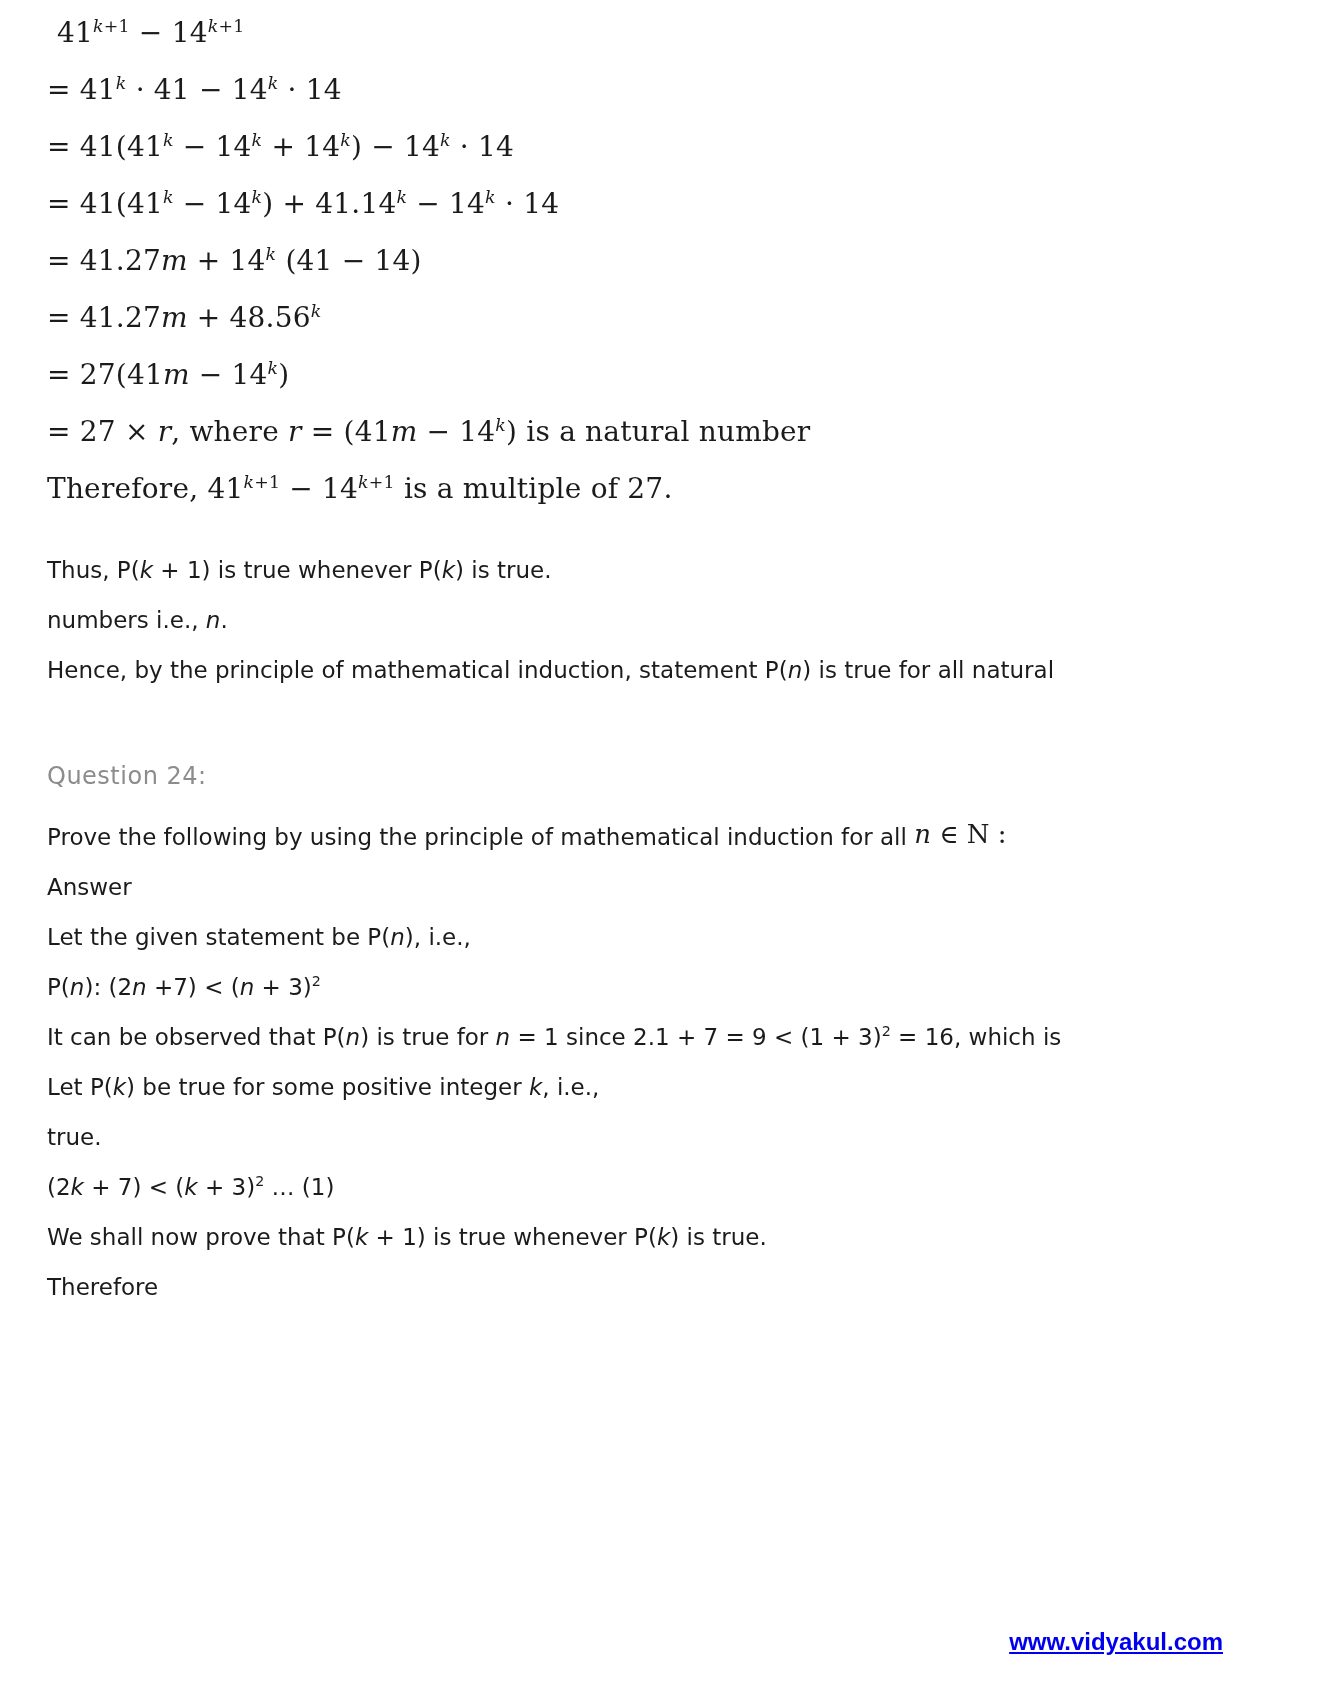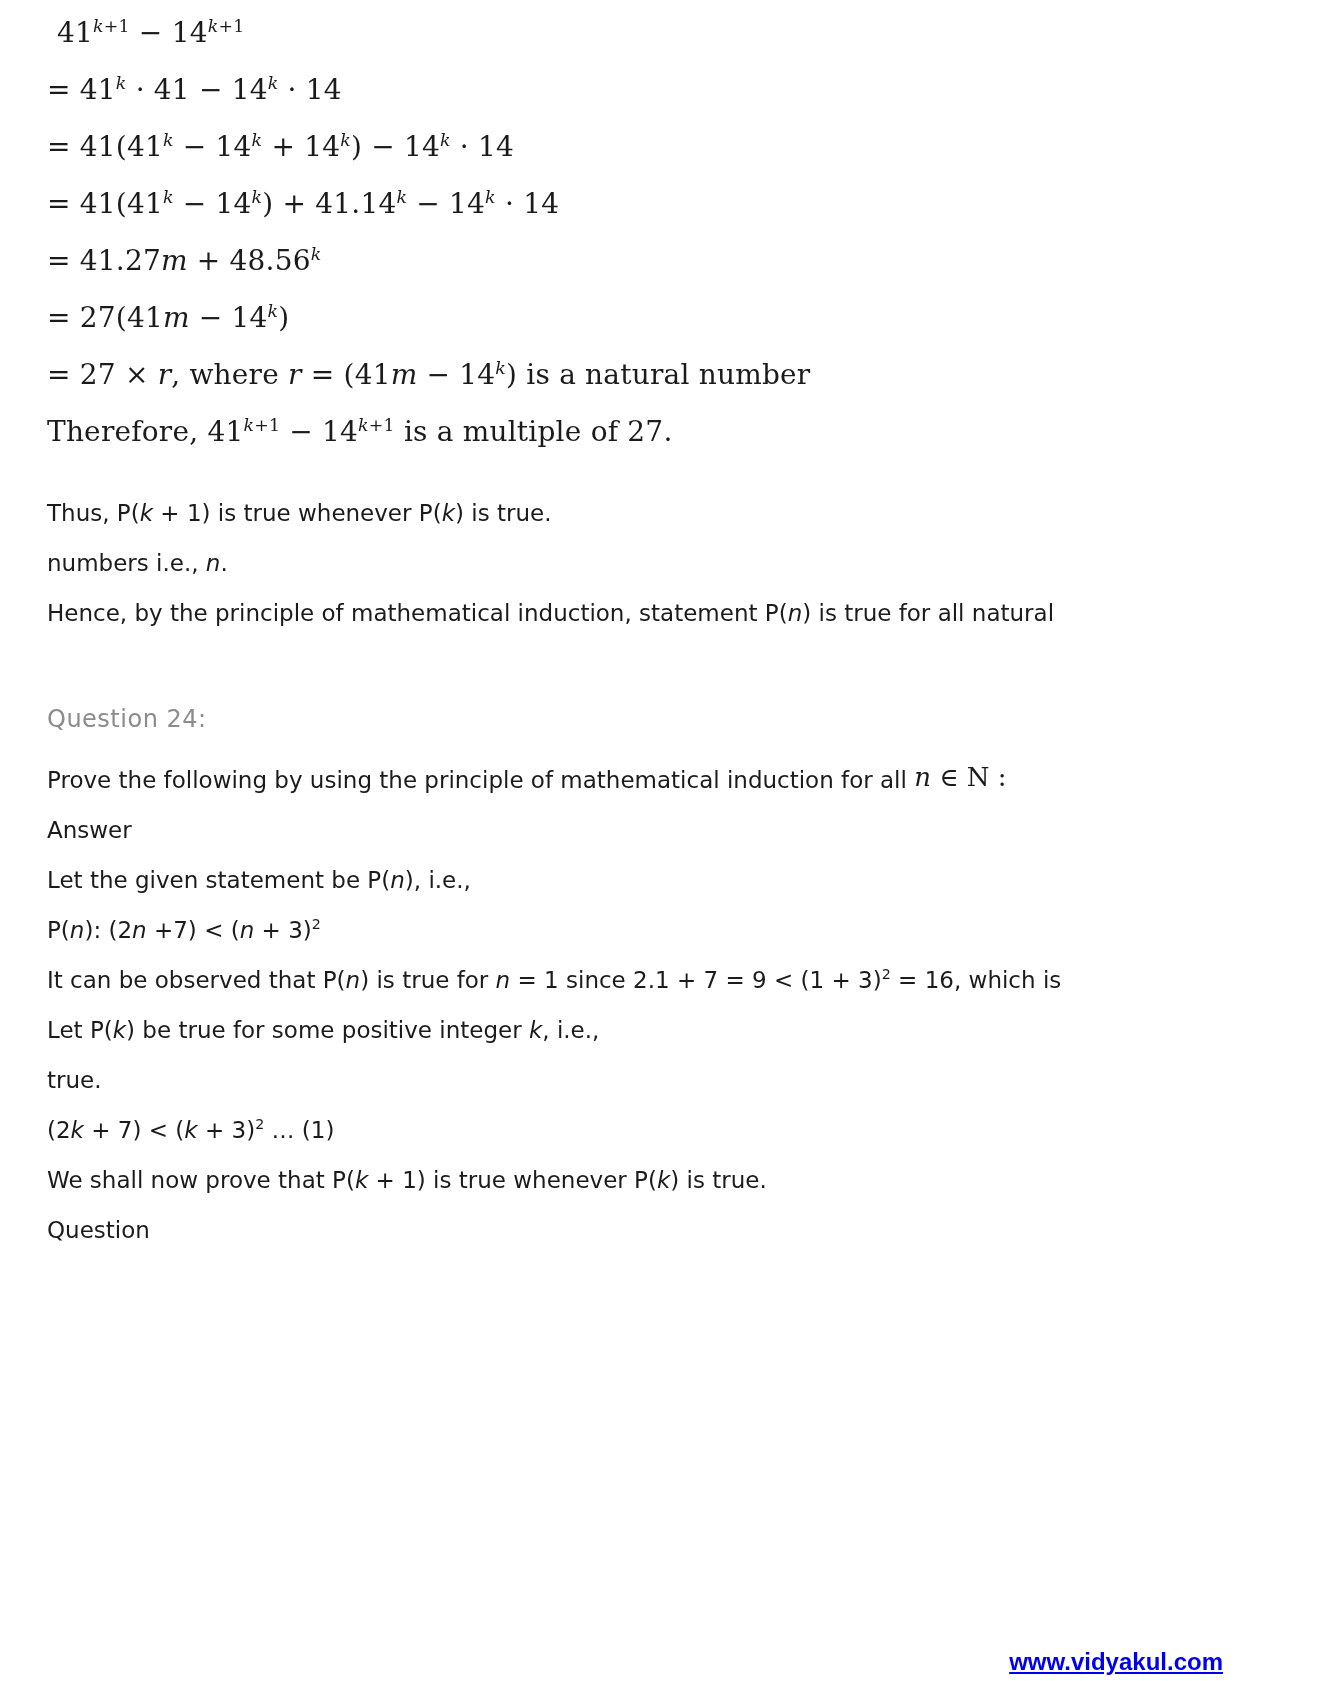--- a/index.html
+++ b/index.html
@@ -61,44 +61,44 @@
   .footer-link {
     position: absolute;
     top: 1628px;
     right: 114px;
     font-family: "Liberation Sans", "DejaVu Sans", sans-serif;
     font-size: 24px;
     font-weight: bold;
     color: var(--link-color, #0000ee);
     text-decoration: underline;
     cursor: pointer;
-    margin-top: 20px;
   }
 </style>
 </head>
 <body>
 
 <div id="content">
     <div class="m-line first"><span class="">41</span><span class="sup it">k</span><span class="sup">+1</span><span class=""> − 14</span><span class="sup it">k</span><span class="sup">+1</span></div>
     <div class="m-line"><span class="">= 41</span><span class="sup it">k</span><span class=""> · 41 − 14</span><span class="sup it">k</span><span class=""> · 14</span></div>
     <div class="m-line"><span class="">= 41(41</span><span class="sup it">k</span><span class=""> − 14</span><span class="sup it">k</span><span class=""> + 14</span><span class="sup it">k</span><span class="">) − 14</span><span class="sup it">k</span><span class=""> · 14</span></div>
     <div class="m-line"><span class="">= 41(41</span><span class="sup it">k</span><span class=""> − 14</span><span class="sup it">k</span><span class="">) + 41.14</span><span class="sup it">k</span><span class=""> − 14</span><span class="sup it">k</span><span class=""> · 14</span></div>
+    <div class="m-line"><span class="">= 41.27</span><span class="it">m</span><span class=""> + 14</span><span class="sup it">k</span><span class=""> (41 − 14)</span></div>
     <div class="m-line"><span class="">= 41.27</span><span class="it">m</span><span class=""> + 48.56</span><span class="sup it">k</span></div>
     <div class="m-line"><span class="">= 27(41</span><span class="it">m</span><span class=""> − 14</span><span class="sup it">k</span><span class="">)</span></div>
     <div class="m-line"><span class="">= 27 × </span><span class="it">r</span><span class="">,  where </span><span class="it">r</span><span class=""> = (41</span><span class="it">m</span><span class=""> − 14</span><span class="sup it">k</span><span class="">) is a natural number</span></div>
     <div class="m-line"><span class="">Therefore, 41</span><span class="sup it">k</span><span class="sup">+1</span><span class=""> − 14</span><span class="sup it">k</span><span class="sup">+1</span><span class=""> is a multiple of 27.</span></div>
     <div class="t-line"><span class="">Thus, P(</span><span class="it">k</span><span class=""> + 1) is true whenever P(</span><span class="it">k</span><span class="">) is true.</span></div>
     <div class="t-line"><span class="">numbers i.e., </span><span class="it">n</span><span class="">.</span></div>
     <div class="t-line"><span class="">Hence, by the principle of mathematical induction, statement P(</span><span class="it">n</span><span class="">) is true for all natural</span></div>
     <div class="heading">Question 24:</div>
     <div class="t-line"><span class="">Prove the following by using the principle of mathematical induction for all </span><span class="it mf">n</span><span class="mf"> ∈ N :</span></div>
     <div class="t-line"><span class="">Answer</span></div>
     <div class="t-line"><span class="">Let the given statement be P(</span><span class="it">n</span><span class="">), i.e.,</span></div>
     <div class="t-line"><span class="">P(</span><span class="it">n</span><span class="">): (2</span><span class="it">n</span><span class=""> +7) &lt; (</span><span class="it">n</span><span class=""> + 3)</span><span class="sup">2</span></div>
     <div class="t-line"><span class="">It can be observed that P(</span><span class="it">n</span><span class="">) is true for </span><span class="it">n</span><span class=""> = 1 since 2.1 + 7 = 9 &lt; (1 + 3)</span><span class="sup">2</span><span class=""> = 16, which is</span></div>
     <div class="t-line"><span class="">Let P(</span><span class="it">k</span><span class="">) be true for some positive integer </span><span class="it">k</span><span class="">, i.e.,</span></div>
     <div class="t-line"><span class="">true.</span></div>
     <div class="t-line"><span class="">(2</span><span class="it">k</span><span class=""> + 7) &lt; (</span><span class="it">k</span><span class=""> + 3)</span><span class="sup">2</span><span class=""> … (1)</span></div>
     <div class="t-line"><span class="">We shall now prove that P(</span><span class="it">k</span><span class=""> + 1) is true whenever P(</span><span class="it">k</span><span class="">) is true.</span></div>
-    <div class="t-line"><span class="">Question</span></div>
+    <div class="t-line"><span class="">Therefore</span></div>
   </div>
 
 <a class="footer-link">www.vidyakul.com</a>
 
 </body></html>

